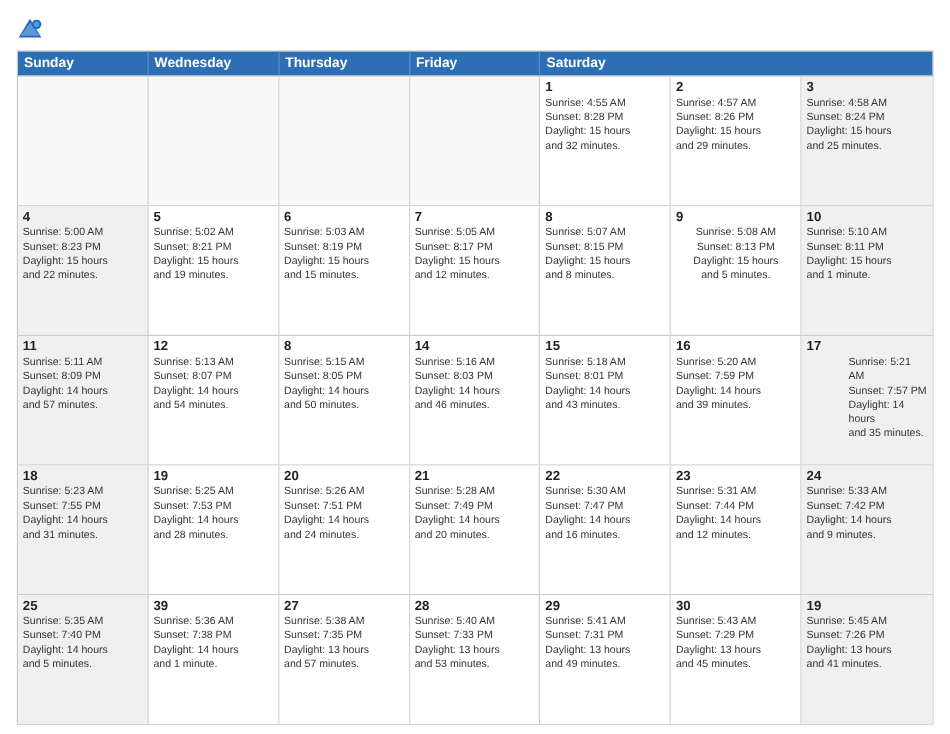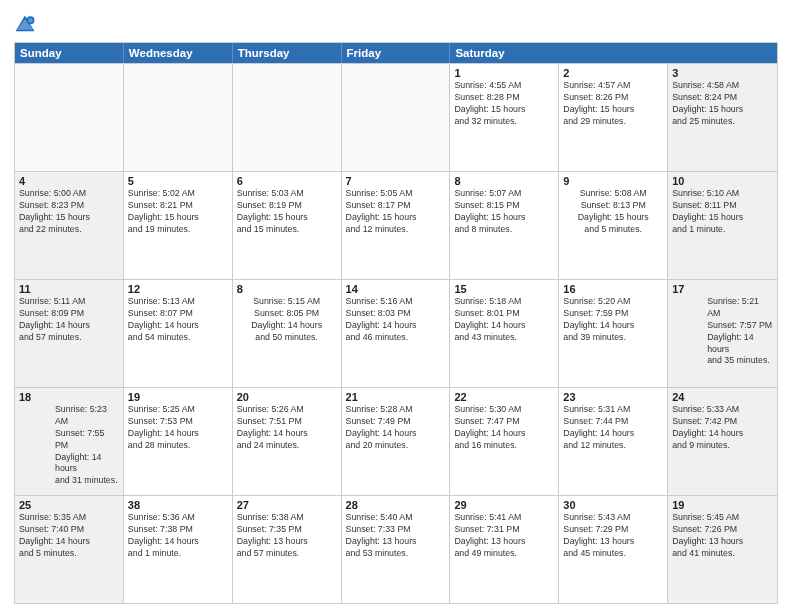--- a/index.html
+++ b/index.html
@@ -230,21 +230,21 @@
           </div>
           <div class="cal-cell filled">
             <span class="day-num">12</span>
             <div class="day-info" style="white-space: pre-line;">Sunrise: 5:13 AM
 Sunset: 8:07 PM
 Daylight: 14 hours
 and 54 minutes.</div>
           </div>
           <div class="cal-cell filled">
             <span class="day-num">8</span>
-            <div class="day-info" style="white-space: pre-line; text-align: center;">Sunrise: 5:15 AM
+            <div class="day-info" style="white-space: pre-line;">Sunrise: 5:15 AM
 Sunset: 8:05 PM
 Daylight: 14 hours
 and 50 minutes.</div>
           </div>
           <div class="cal-cell filled">
             <span class="day-num">14</span>
             <div class="day-info" style="white-space: pre-line;">Sunrise: 5:16 AM
 Sunset: 8:03 PM
 Daylight: 14 hours
 and 46 minutes.</div>
@@ -267,21 +267,21 @@
             <span class="day-num">17</span>
             <div class="day-info" style="white-space: pre-line; margin-left: 35px;">Sunrise: 5:21 AM
 Sunset: 7:57 PM
 Daylight: 14 hours
 and 35 minutes.</div>
           </div>
         </div>
         <div class="cal-row">
           <div class="cal-cell shaded">
             <span class="day-num">18</span>
-            <div class="day-info" style="white-space: pre-line; margin-left: 36px;">Sunrise: 5:23 AM
+            <div class="day-info" style="white-space: pre-line;">Sunrise: 5:23 AM
 Sunset: 7:55 PM
 Daylight: 14 hours
 and 31 minutes.</div>
           </div>
           <div class="cal-cell filled">
             <span class="day-num">19</span>
             <div class="day-info" style="white-space: pre-line;">Sunrise: 5:25 AM
 Sunset: 7:53 PM
 Daylight: 14 hours
 and 28 minutes.</div>
@@ -324,21 +324,21 @@
         </div>
         <div class="cal-row">
           <div class="cal-cell shaded">
             <span class="day-num">25</span>
             <div class="day-info" style="white-space: pre-line;">Sunrise: 5:35 AM
 Sunset: 7:40 PM
 Daylight: 14 hours
 and 5 minutes.</div>
           </div>
           <div class="cal-cell filled">
-            <span class="day-num">38</span>
+            <span class="day-num">39</span>
             <div class="day-info" style="white-space: pre-line;">Sunrise: 5:36 AM
 Sunset: 7:38 PM
 Daylight: 14 hours
 and 1 minute.</div>
           </div>
           <div class="cal-cell filled">
             <span class="day-num">27</span>
             <div class="day-info" style="white-space: pre-line;">Sunrise: 5:38 AM
 Sunset: 7:35 PM
 Daylight: 13 hours

